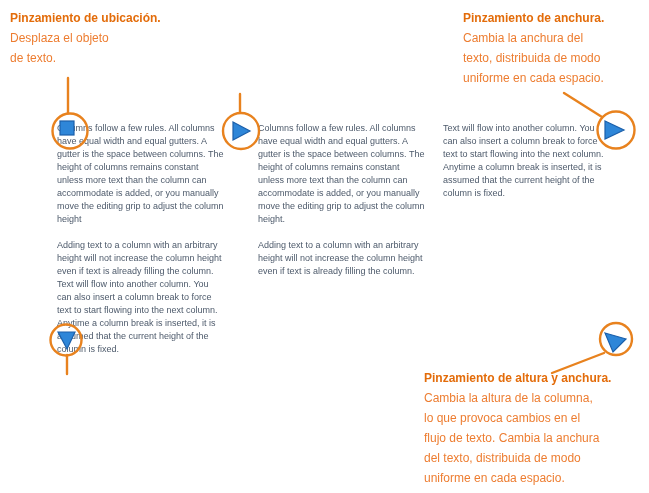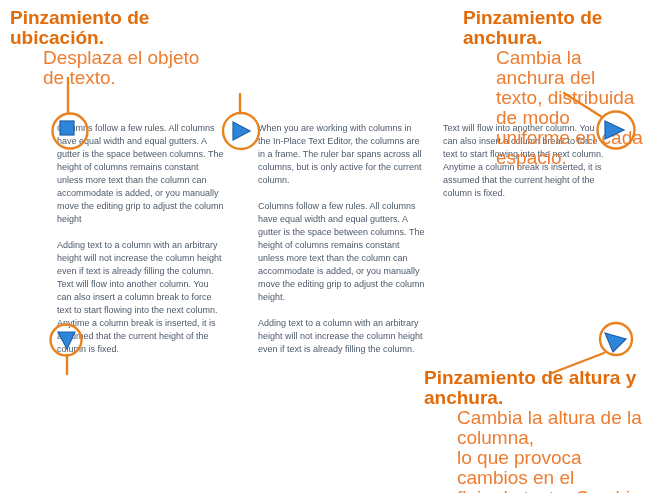--- a/index.html
+++ b/index.html
@@ -15,30 +15,30 @@
     position:absolute;
     color:#4d5a6b;
     font-size:9px;
     line-height:13px;
     letter-spacing:0;
   }
   .body-col p{margin:0 0 13px 0;white-space:pre-line;}
   
   .callout{
     position:absolute;
-    font-size:19px;
+    font-size:12px;
     line-height:20px;
     color:#ed7d31;
   }
   .callout .title{
     font-weight:bold;
     color:#e36c0a;
     white-space:pre-line;
   }
-  .callout .desc{white-space:pre-line;margin-left:33px;}
+  .callout .desc{white-space:pre-line;}
   
   svg.overlay{position:absolute;left:0;top:0;}
   .leader{stroke:#e8821e;stroke-width:2.4;fill:none;stroke-linecap:round;}
   .grip-circle{stroke:#e8821e;stroke-width:2.4;fill:none;}
   .grip-blue{fill:#2e86d8;stroke:#1b5faa;stroke-width:1.2;}
 </style>
 </head>
 <body>
 
 <div class="canvas">
@@ -56,25 +56,20 @@
 height will not increase the column height
 even if text is already filling the column.
 Text will flow into another column. You
 can also insert a column break to force
 text to start flowing into the next column.
 Anytime a column break is inserted, it is
 assumed that the current height of the
 column is fixed.</p>
   </div>
   <div class="body-col" style="left:258px;top:122px;width:185px;">
-    <p>When you are working with columns in
-the In-Place Text Editor, the columns are
-in a frame. The ruler bar spans across all
-columns, but is only active for the current
-column.</p>
     <p>Columns follow a few rules. All columns
 have equal width and equal gutters. A
 gutter is the space between columns. The
 height of columns remains constant
 unless more text than the column can
 accommodate is added, or you manually
 move the editing grip to adjust the column
 height.</p>
     <p>Adding text to a column with an arbitrary
 height will not increase the column height

